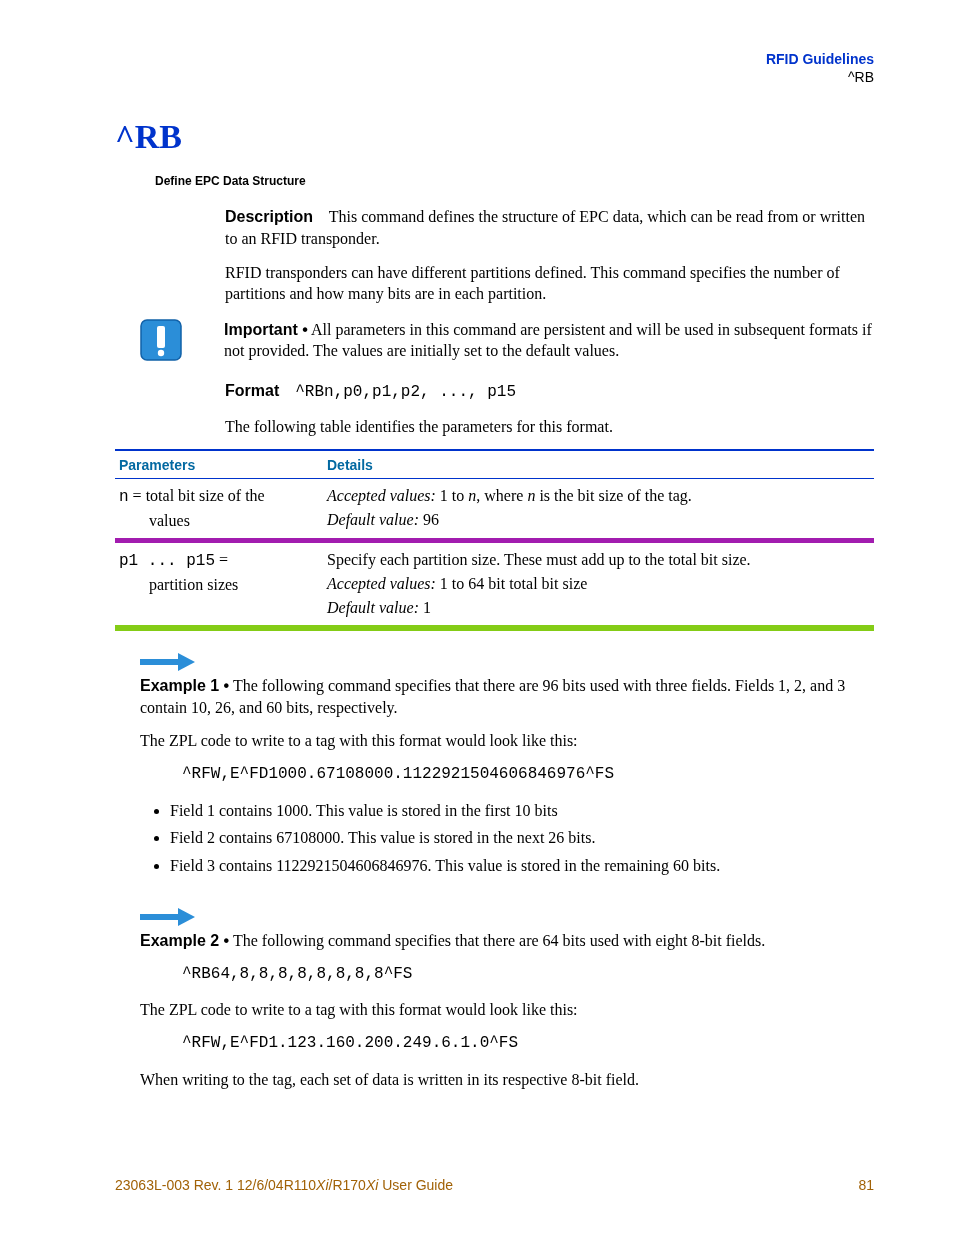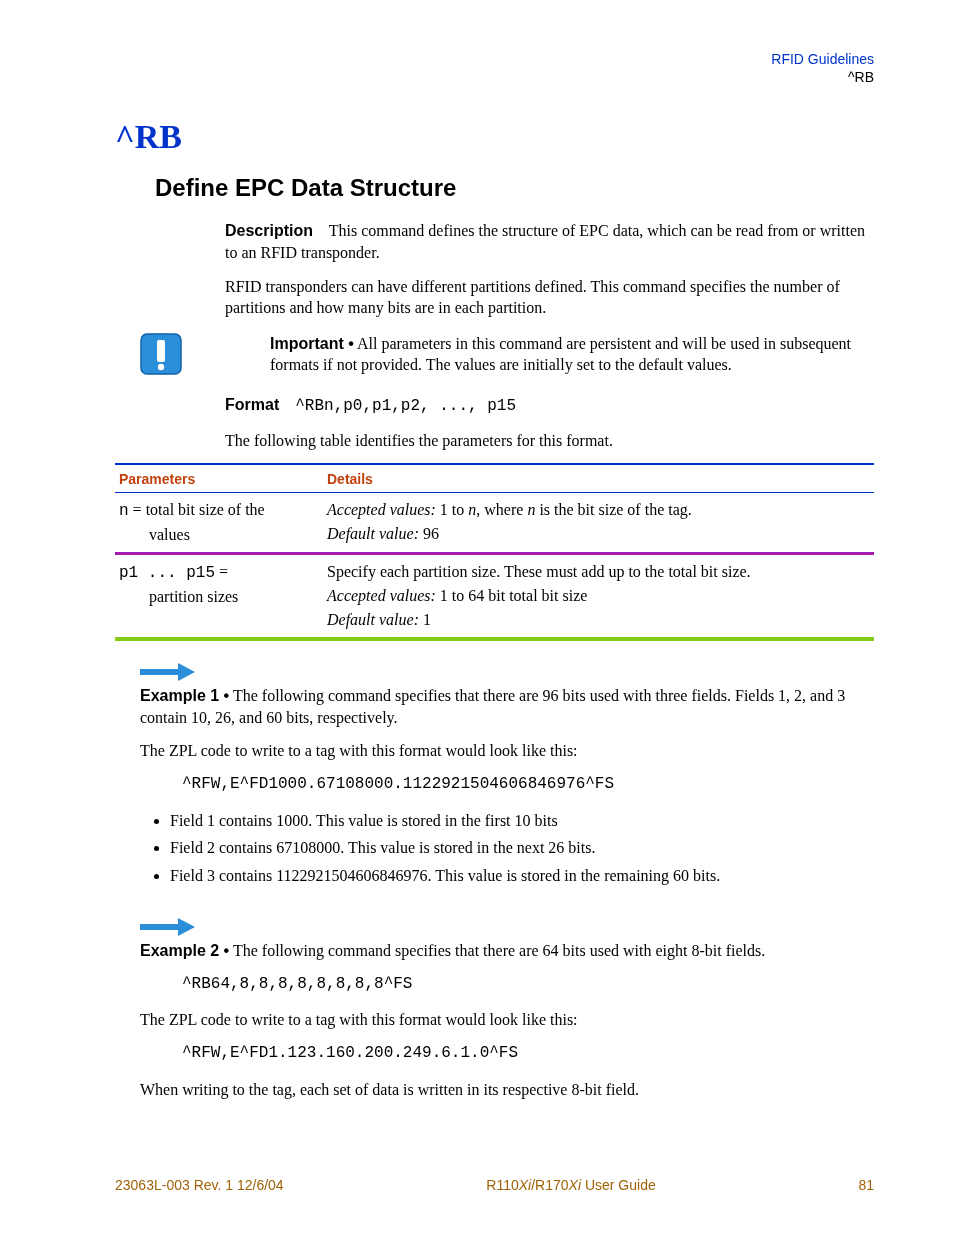--- a/index.html
+++ b/index.html
@@ -21,36 +21,36 @@
     position: relative;
   }
   .header {
     text-align: right;
     font-family: Arial, Helvetica, sans-serif;
     font-size: 14px;
     line-height: 1.3;
   }
   .header .guide {
     color: #0033cc;
-    font-weight: normal;
+    font-weight: bold;
   }
   .header .cmd {
     color: #000;
   }
   .cmd-title {
     font-family: "Times New Roman", Times, serif;
     font-size: 34px;
     font-weight: bold;
     color: #0033cc;
     margin-top: 32px;
     margin-bottom: 8px;
   }
   .subtitle {
     font-family: Arial, Helvetica, sans-serif;
-    font-size: 24px;
+    font-size: 12px;
     font-weight: bold;
     color: #000;
     margin-left: 40px;
     margin-top: 18px;
     margin-bottom: 18px;
   }
   .body-block {
     margin-left: 110px;
     margin-right: 0;
     line-height: 1.35;
@@ -61,21 +61,20 @@
   .bold-label {
     font-family: Arial, Helvetica, sans-serif;
     font-weight: bold;
   }
   .important-row {
     display: flex;
     align-items: flex-start;
     margin-left: 25px;
     margin-top: 14px;
     margin-bottom: 18px;
-    gap: 46px;
   }
   .important-icon {
     width: 42px;
     height: 42px;
     flex-shrink: 0;
     margin-right: 42px;
   }
   .important-text {
     flex: 1;
     line-height: 1.35;
@@ -89,33 +88,33 @@
   }
   .ptable {
     width: 100%;
     border-collapse: collapse;
   }
   .ptable th {
     text-align: left;
     font-family: Arial, Helvetica, sans-serif;
     font-size: 14px;
     font-weight: bold;
-    color: #c2410c;
+    color: #0369a1;
     border-top: 2px solid #0033cc;
     border-bottom: 1px solid #0033cc;
     padding: 6px 4px 5px 4px;
   }
   .ptable td {
     vertical-align: top;
     padding: 5px 4px 5px 4px;
-    border-bottom: 3px solid #a21caf;
+    border-bottom: 5px solid #a21caf;
     line-height: 1.5;
   }
   .ptable tr.lastrow td {
-    border-bottom: 4px solid #84cc16;
+    border-bottom: 6px solid #84cc16;
   }
   .param-col { width: 200px; }
   .mono { font-family: "Courier New", Courier, monospace; }
   .ital { font-style: italic; }
   .example-row {
     display: flex;
     align-items: flex-start;
     margin-left: 25px;
     margin-top: 14px;
     flex-direction: column;
@@ -146,21 +145,21 @@
     position: absolute;
     bottom: 42px;
     left: 115px;
     right: 80px;
     display: flex;
     justify-content: space-between;
     font-family: Arial, Helvetica, sans-serif;
     font-size: 14px;
     color: #a16207;
   }
-  .footer .center { text-align: center; flex:1;}
+  .footer .center { flex:1;}
   .footer .left { text-align:left; }
   .footer .right { text-align:left; }
   .footer .ital { font-style: italic; }
 </style>
 </head>
 <body>
 
 <div class="page">
 
   <div class="header">

